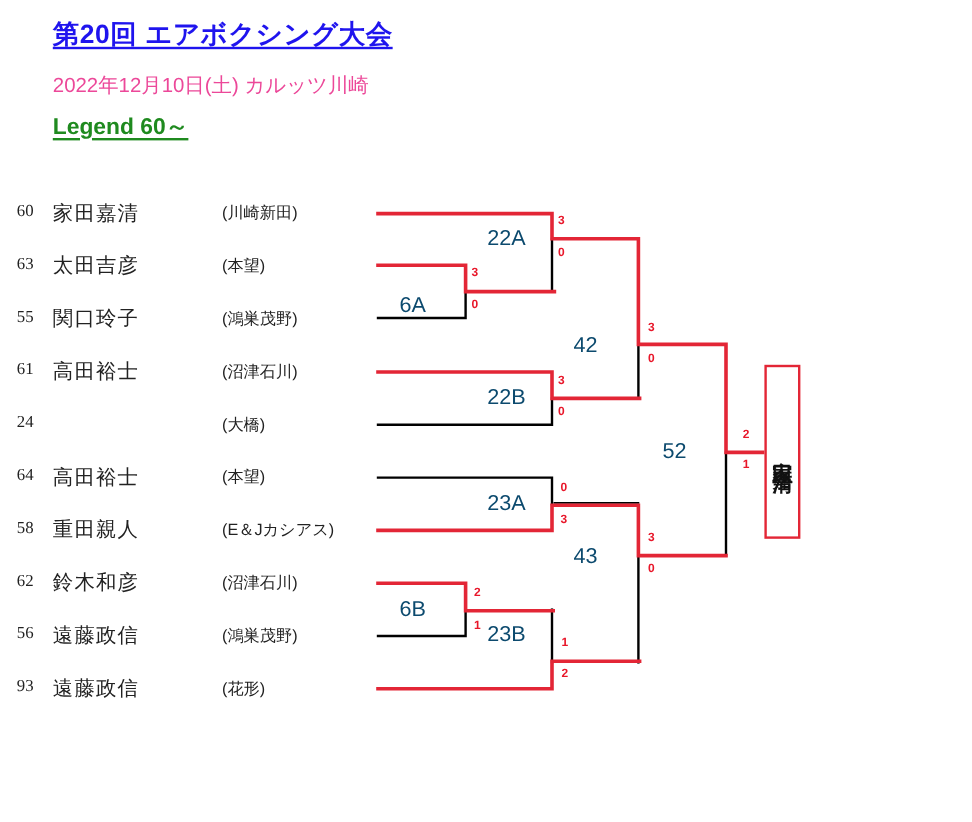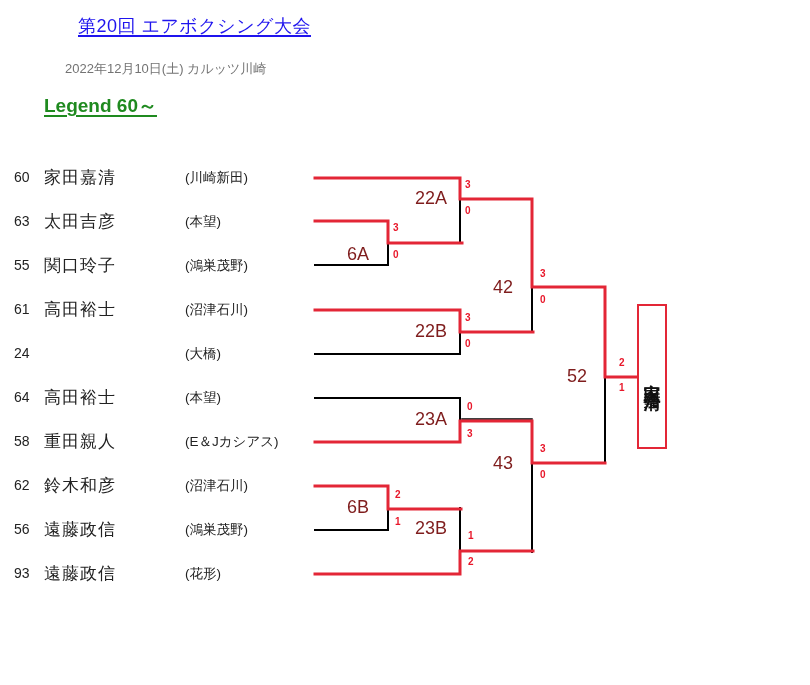--- a/index.html
+++ b/index.html
@@ -1,30 +1,30 @@
 <!DOCTYPE html>
 <html><head>
 <meta charset="utf-8">
 <style>
   html, body { margin:0; padding:0; background:#ffffff; }
   body { width:810px; height:685px; position:relative; overflow:hidden;
          font-family:"Liberation Sans","DejaVu Sans",sans-serif; color:#222; }
-  .title { position:absolute; left:44px; top:14px; font-size:18px; font-weight:normal;
+  .title { position:absolute; left:44px; top:14px; font-size:22px; font-weight:bold;
            color:#1f14ee; text-decoration:underline; text-decoration-thickness:2px;
-           text-underline-offset:3px; white-space:nowrap; letter-spacing:0.5px;margin-left:34px; }
-  .subtitle { position:absolute; left:44px; top:60px; font-size:13px; color:#737373; white-space:nowrap;margin-left:21px; }
+           text-underline-offset:3px; white-space:nowrap; letter-spacing:0.5px; }
+  .subtitle { position:absolute; left:44px; top:60px; font-size:17px; color:#ec4899; white-space:nowrap; }
   .category { position:absolute; left:44px; top:93px; font-size:19px; font-weight:bold;
               color:#1f8a1f; text-decoration:underline; text-decoration-thickness:2px;
               text-underline-offset:3px; white-space:nowrap; }
   .entrant { position:absolute; left:0; height:24px; width:300px; }
-  .entrant .seed { position:absolute; left:14px; top:3px; font-size:14px; color:#222; }
+  .entrant .seed { position:absolute; left:14px; top:3px; font-size:14px; color:#222;font-family:Liberation Serif, serif; }
   .entrant .name { position:absolute; left:44px; top:0; font-size:17px; color:#222; white-space:nowrap; letter-spacing:1px; }
   .entrant .org { position:absolute; left:185px; top:3px; font-size:13.5px; color:#222; white-space:nowrap; }
   svg.bracket { position:absolute; left:0; top:0; }
-  .match-label { position:absolute; font-size:18px; color:#7f1d1d; text-align:center; width:50px; }
+  .match-label { position:absolute; font-size:18px; color:#0c4a6e; text-align:left; width:50px; }
   .score { position:absolute; font-size:10px; font-weight:bold; color:#e8172a; }
   .winner-box { position:absolute; left:637px; top:304px; width:26px; height:141px;
                 border:2px solid #e32636; background:#fff; display:flex; align-items:center; justify-content:center; }
   .winner-name { writing-mode:vertical-rl; font-size:17px; font-weight:bold; color:#111; letter-spacing:3px; }
 </style>
 </head>
 <body>
 
 <div class="title">第20回 エアボクシング大会</div>
 <div class="subtitle">2022年12月10日(土) カルッツ川崎</div>

